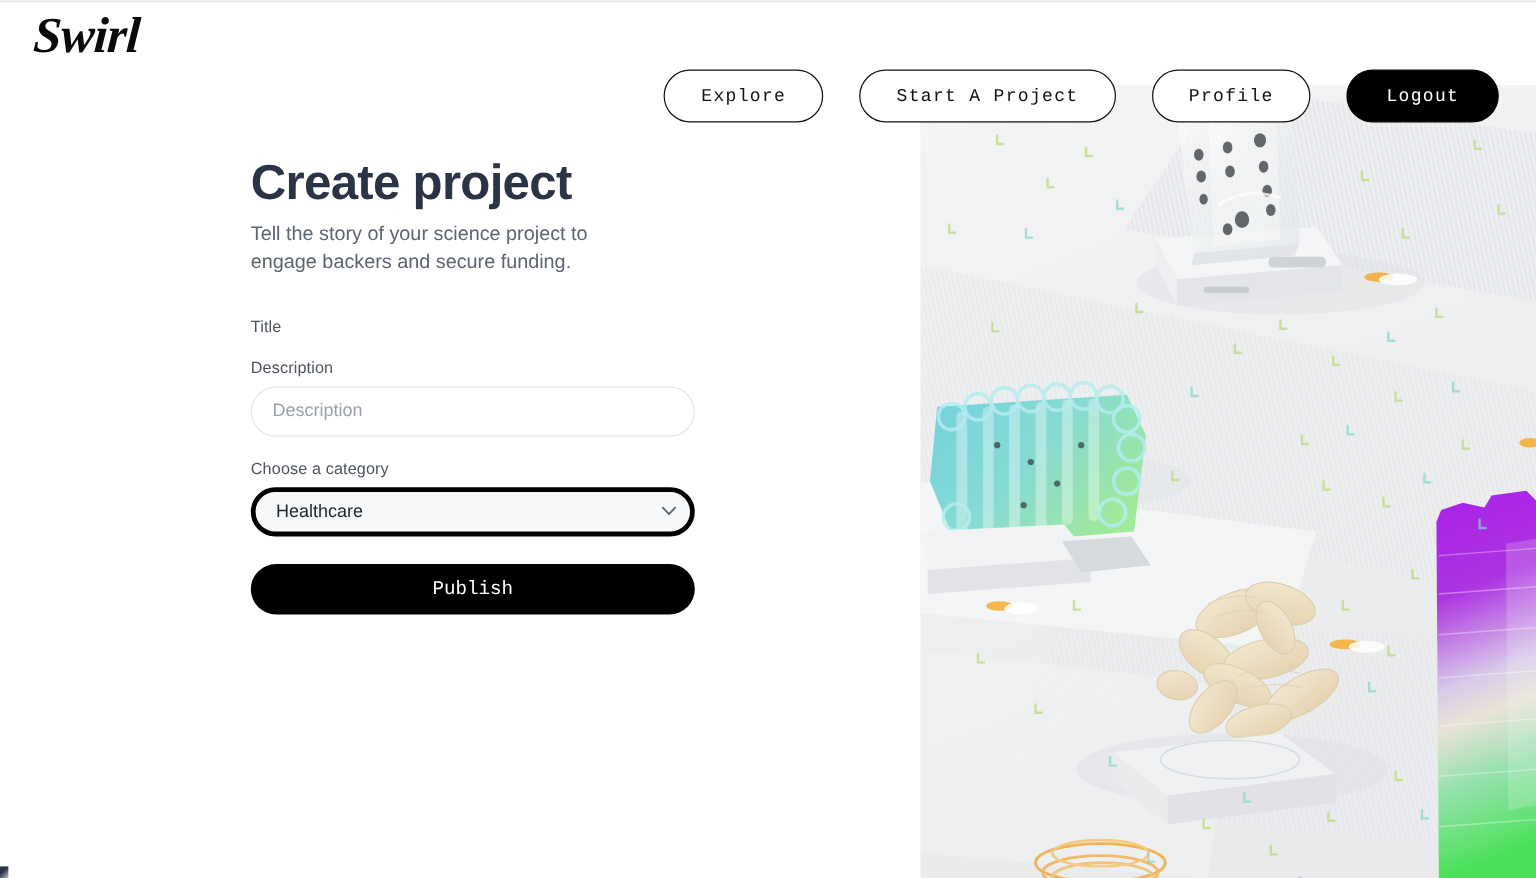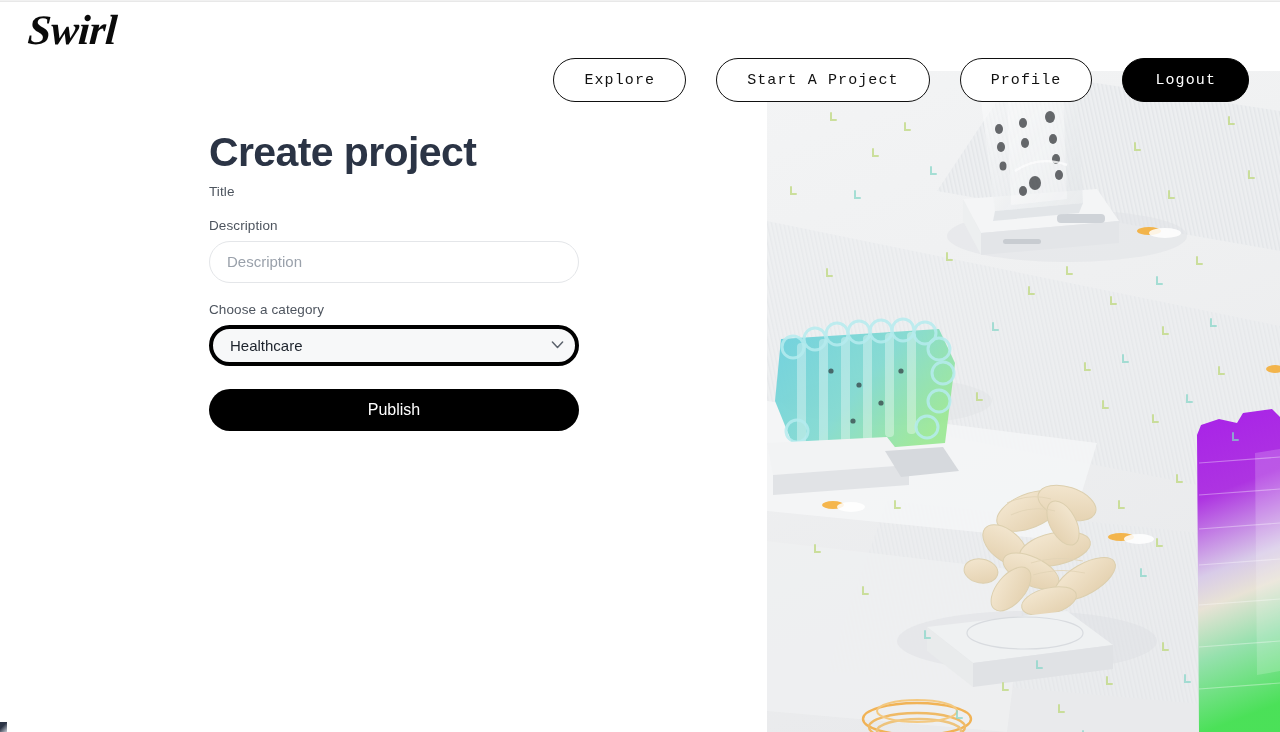--- a/index.html
+++ b/index.html
@@ -163,21 +163,21 @@
   }
   .publish-btn {
     display: block;
     width: 370px;
     height: 42px;
     margin-top: 23px;
     background: #000000;
     color: #ffffff;
     border: none;
     border-radius: 999px;
-    font-family: Liberation Sans, sans-serif;
+    font-family: Liberation Mono, monospace;
     font-size: 16px;
     cursor: pointer;
   }
 
   
   .corner-artifact {
     position: absolute;
     left: 0;
     bottom: 0;
     width: 7px;
@@ -420,20 +420,21 @@
         <ellipse cx="398" cy="162" rx="16" ry="5"></ellipse>
         <ellipse cx="84" cy="436" rx="14" ry="5"></ellipse>
         <ellipse cx="372" cy="468" rx="15" ry="5"></ellipse>
       </g>
     </g>
   </svg>
 </div>
 
 <main class="form-col">
   <h1 class="page-title">Create project</h1>
+  <p class="page-sub">Tell the story of your science project to engage backers and secure funding.</p>
 
   <div class="field">
     <label class="field-label">Title</label>
   </div>
 
   <div class="field">
     <label class="field-label">Description</label>
     <input class="txt-input" type="text" placeholder="Description" style="">
   </div>
 

